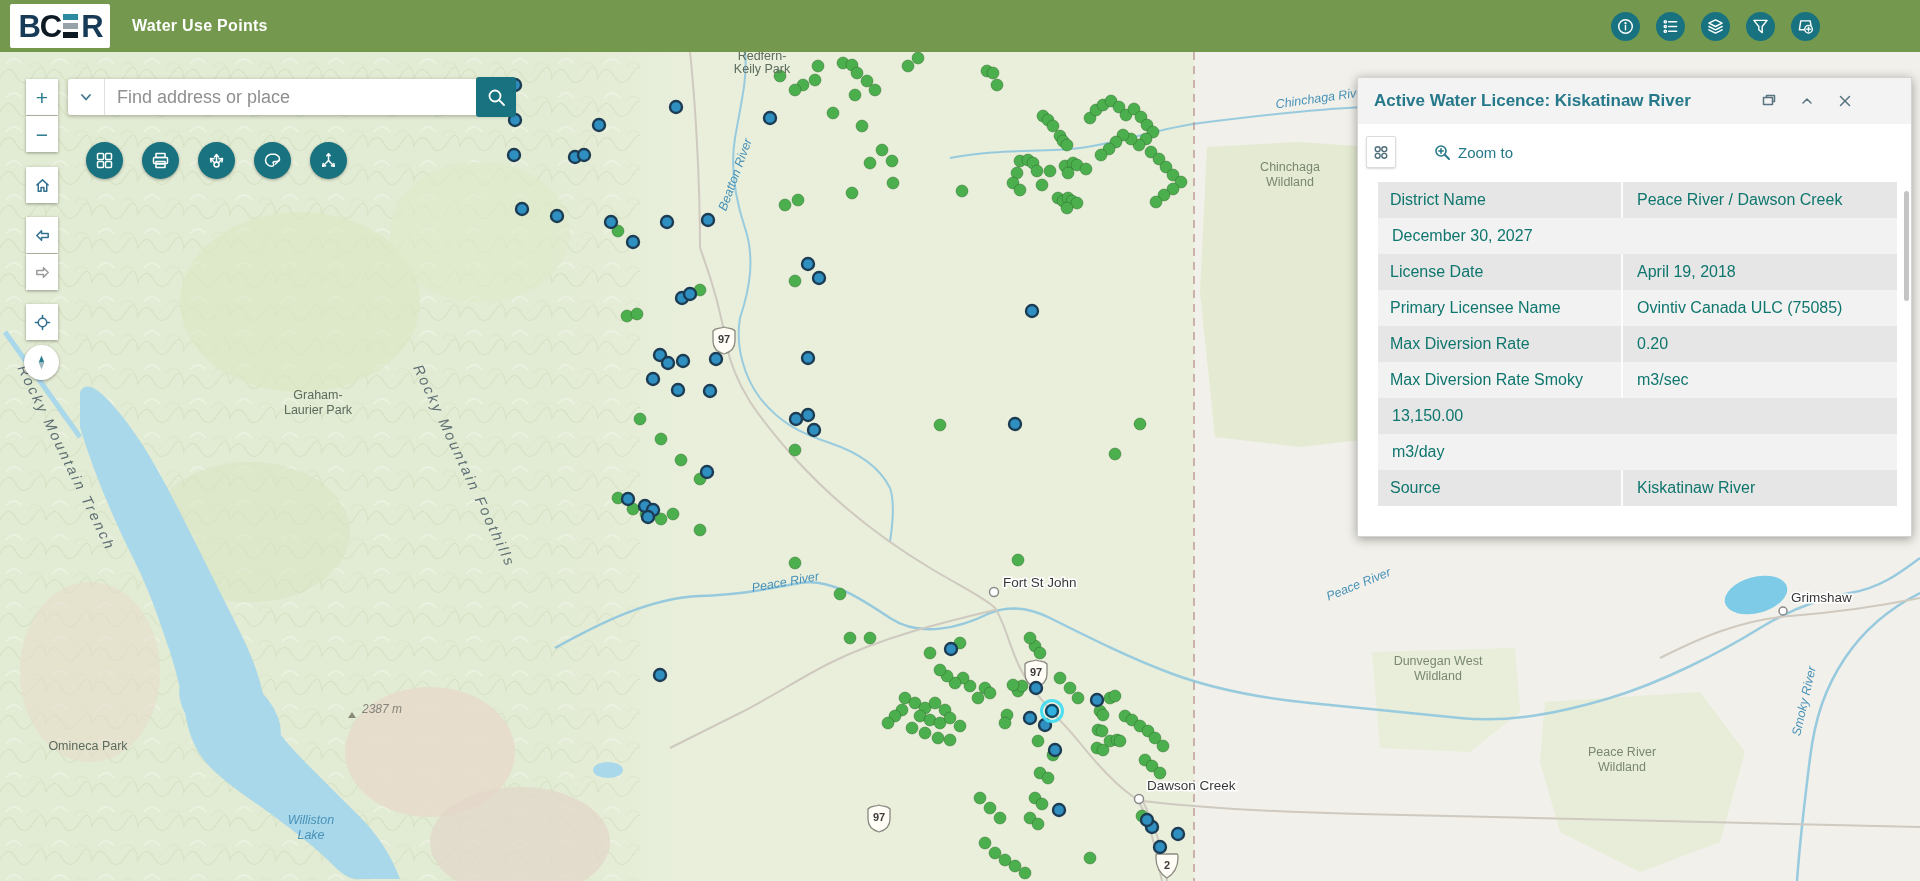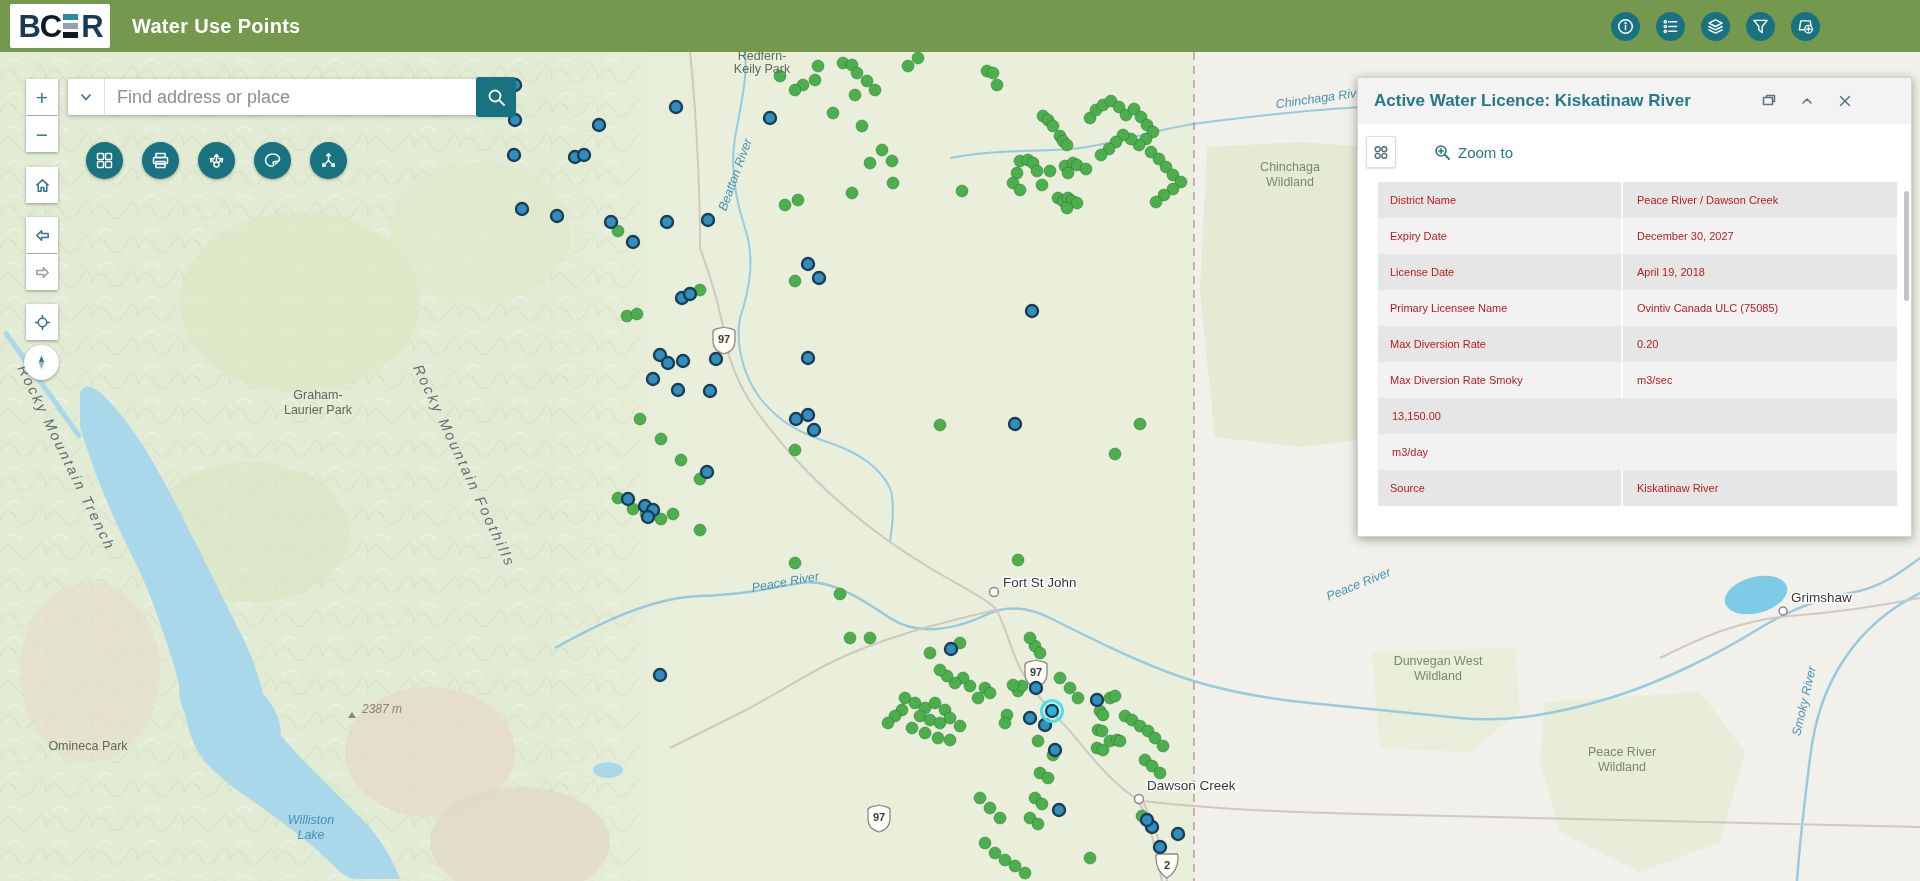--- a/index.html
+++ b/index.html
@@ -10,21 +10,21 @@
   .hdr{position:relative;height:52px;background:#74994e;display:flex;align-items:center;z-index:30;}
   .logo-box{width:100px;height:44px;background:#fff;margin-left:10px;border-radius:2px;
     display:flex;align-items:center;justify-content:center;gap:1px;}
   .logo-box .lt{font-weight:bold;font-size:31px;letter-spacing:-2px;color:#173a56;line-height:1;}
   .logo-box .lt.c{color:#0d1a24;}
   .logo-ebars{display:inline-flex;flex-direction:column;gap:3px;margin:0 2px;}
   .logo-ebars i{display:block;width:15px;height:6px;}
   .logo-ebars i:nth-child(1){background:#2c8ba0;}
   .logo-ebars i:nth-child(2){background:#97a3a9;}
   .logo-ebars i:nth-child(3){background:#0d1a24;}
-  .hdr h1{color:#fff;font-size:20px;font-weight:600;margin:0 8px 0 22px;letter-spacing:.3px;}
+  .hdr h1{color:#fff;font-size:16px;font-weight:600;margin:0 8px 0 22px;letter-spacing:.3px;}
   .hdr-actions{margin-left:auto;margin-right:100px;display:flex;gap:16px;}
   .hbtn{width:29px;height:29px;border-radius:50%;background:#19727f;border:none;cursor:pointer;
     display:flex;align-items:center;justify-content:center;padding:0;}
   .hbtn svg{width:17px;height:17px;stroke:#fff;fill:none;stroke-width:1.5;stroke-linecap:round;stroke-linejoin:round;}
 
   
   .map-wrap{position:relative;width:1920px;height:829px;}
   #map-svg{position:absolute;left:0;top:0;}
 
   
@@ -72,21 +72,21 @@
   .pbtn{background:none;border:none;cursor:pointer;padding:0;display:flex;align-items:center;}
   .pbtn svg{width:16px;height:16px;stroke:#5a7380;fill:none;stroke-width:1.5;stroke-linecap:round;stroke-linejoin:round;}
   .pop-actions{display:flex;align-items:center;padding:12px 0 10px 8px;flex:0 0 auto;}
   .feat-grid{width:30px;height:32px;background:#fff;border:1px solid #dcdcdc;border-radius:2px;
     box-shadow:0 1px 2px rgba(0,0,0,.15);display:flex;align-items:center;justify-content:center;cursor:pointer;}
   .feat-grid svg{width:17px;height:17px;stroke:#4e6e7c;fill:none;stroke-width:1.5;}
   .zoomto{display:flex;align-items:center;gap:7px;margin-left:32px;color:#26798a;font-size:15px;
     background:none;border:none;cursor:pointer;font-family:"Liberation Sans",sans-serif;}
   .zoomto svg{width:17px;height:17px;stroke:#26798a;fill:none;stroke-width:1.6;stroke-linecap:round;}
   .ptable{margin:4px 14px 0 20px;position:relative;}
-  .prow{display:flex;height:36px;align-items:center;font-size:11px;color:#b91c1c;}
+  .prow{display:flex;height:36px;align-items:center;font-size:16px;color:#0f766e;}
   .prow.odd{background:#e6e6e6;}
   .prow.even{background:#f2f2f2;}
   .plabel{width:245px;padding-left:12px;border-right:2px solid rgba(255,255,255,.85);box-sizing:border-box;
     overflow:hidden;white-space:nowrap;flex:0 0 auto;align-self:stretch;display:flex;align-items:center;}
   .pvalue{flex:1;padding-left:14px;overflow:hidden;white-space:nowrap;}
   .pscroll{position:absolute;right:2px;top:113px;width:5px;height:110px;background:#c4c4c4;border-radius:3px;}
 </style>
 </head>
 <body>
 
@@ -622,21 +622,20 @@
             </svg>
           <span>Zoom to</span>
         </button>
       </div>
       <div class="ptable">
           <div class="prow odd">
             <div class="plabel">District Name</div>
             <div class="pvalue">Peace River / Dawson Creek</div>
           </div>
           <div class="prow even">
-            <div class="plabel">Expiry Date</div>
             <div class="pvalue">December 30, 2027</div>
           </div>
           <div class="prow odd">
             <div class="plabel">License Date</div>
             <div class="pvalue">April 19, 2018</div>
           </div>
           <div class="prow even">
             <div class="plabel">Primary Licensee Name</div>
             <div class="pvalue">Ovintiv Canada ULC (75085)</div>
           </div>

